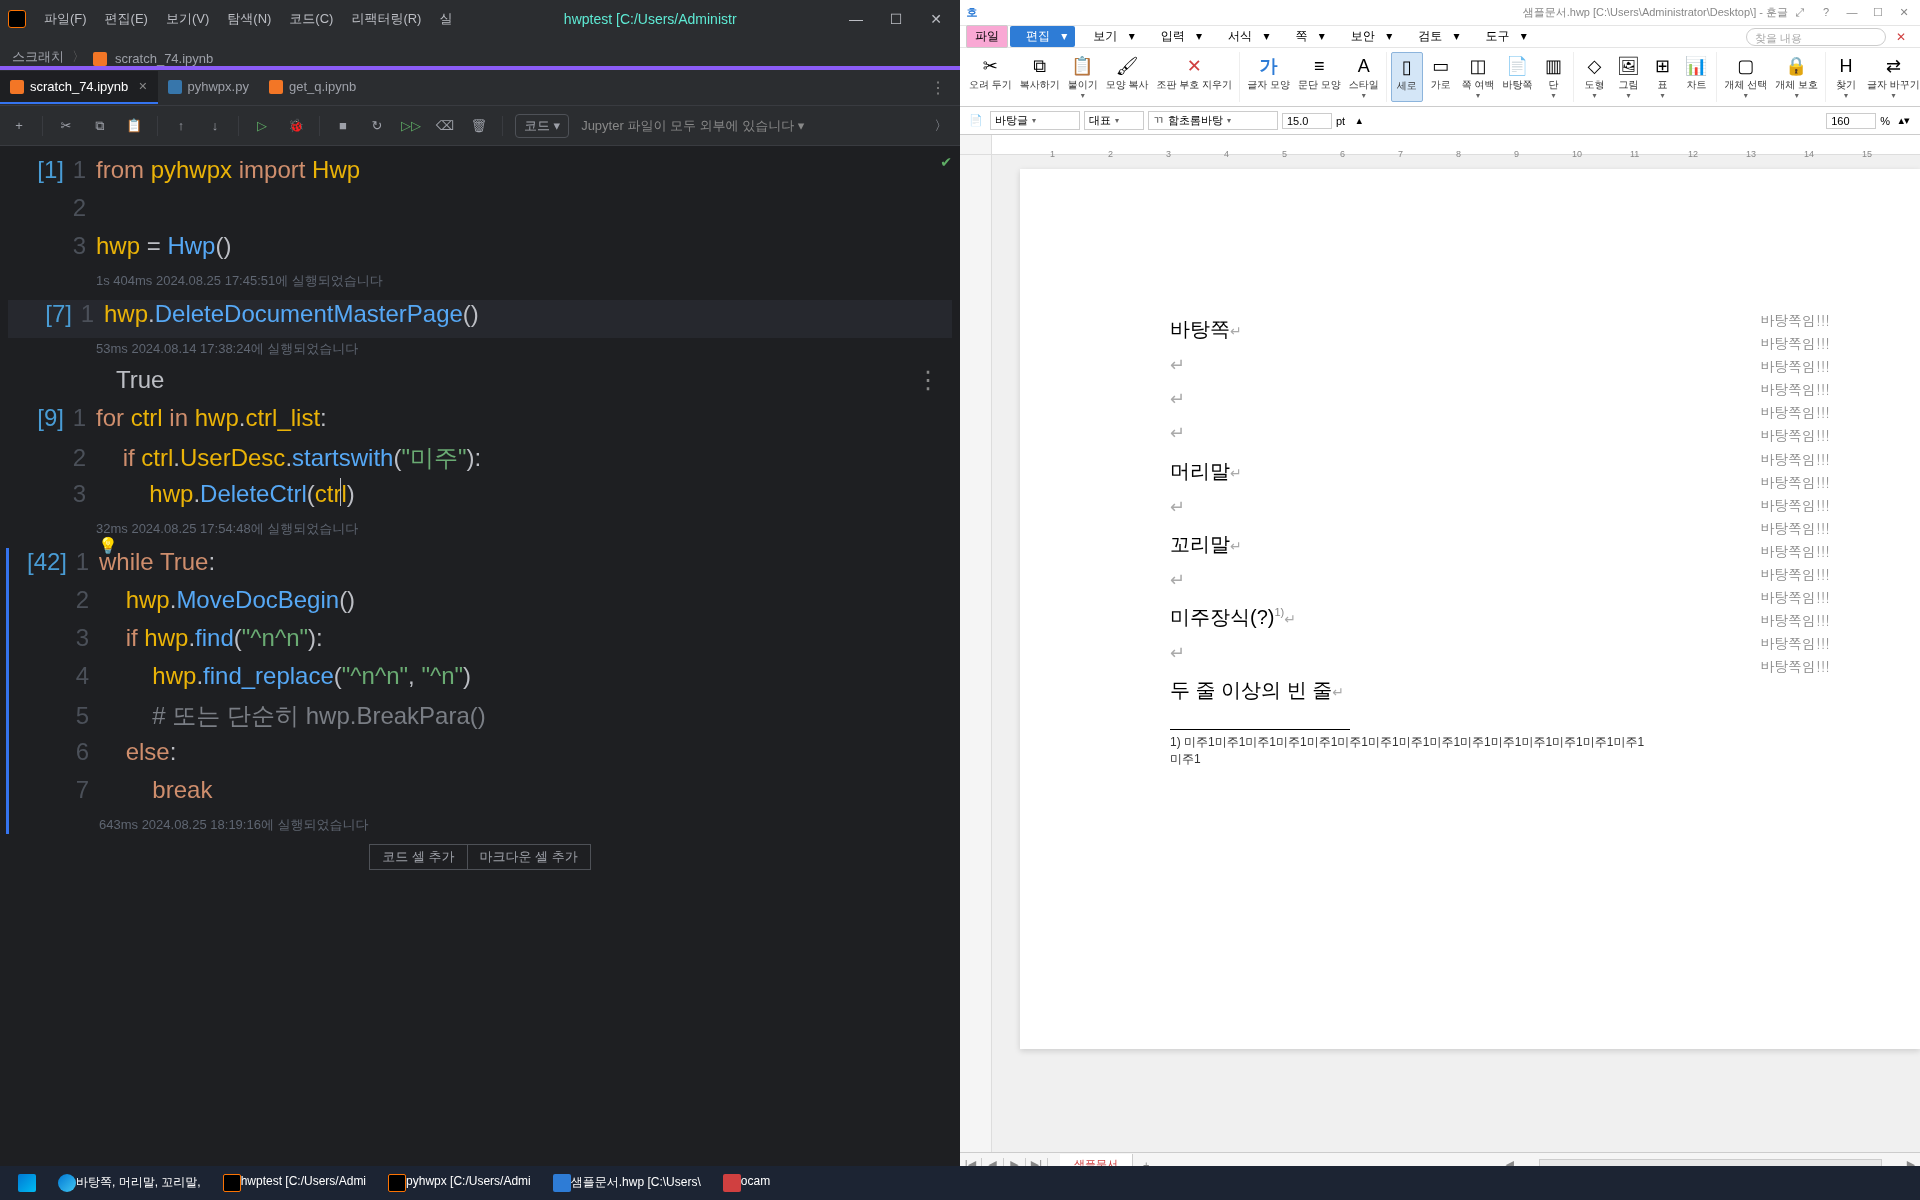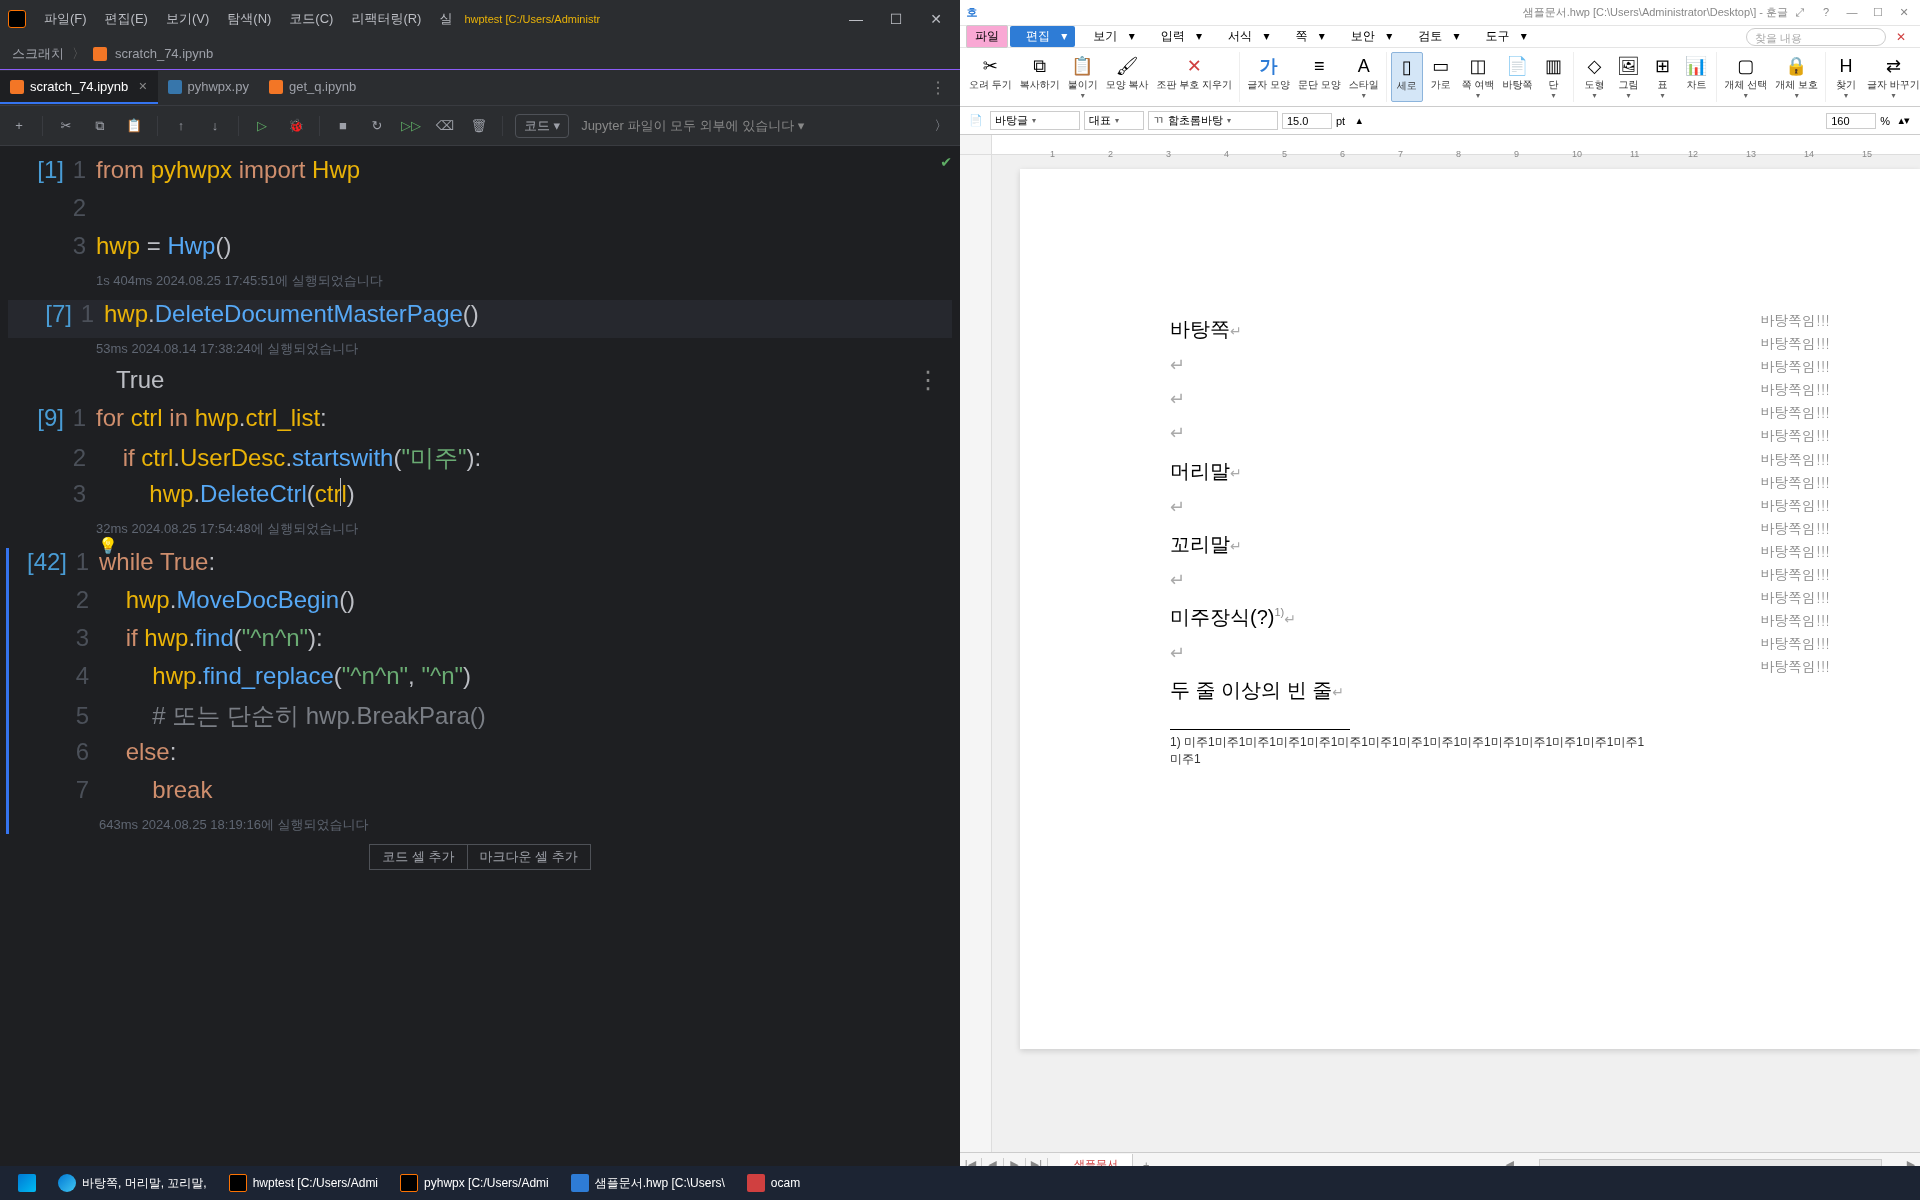--- a/index.html
+++ b/index.html
@@ -5,25 +5,25 @@
 * { margin: 0; padding: 0; box-sizing: border-box; font-family: 'Segoe UI', sans-serif; }
 body { width: 1920px; height: 1200px; display: flex; overflow: hidden; background: #000; }
 .left-pane { width: 50%; height: 100%; background: #1e1f22; color: #bcbec4; display: flex; flex-direction: column; }
 .right-pane { width: 50%; height: 100%; background: #f0f0f0; display: flex; flex-direction: column; }
 
 
 .ide-titlebar { height: 38px; background: #2b2d30; display: flex; align-items: center; padding: 0 8px; font-size: 13px; gap: 4px; }
 .ide-icon { width: 18px; height: 18px; background: #000; border-radius: 3px; border: 1px solid #fc7303; }
 .ide-menu { display: flex; gap: 2px; margin-left: 6px; }
 .ide-menu span { padding: 4px 8px; cursor: default; }
-.ide-title-center { flex: 1; text-align: left; color: #eab308; font-size: 11px; }
+.ide-title-center { flex: 1; text-align: center; color: #5eead4; font-size: 14px; }
 .ide-winbtns { display: flex; gap: 8px; }
 .ide-winbtns span { width: 32px; text-align: center; cursor: default; font-size: 14px; }
 
-.ide-breadcrumb { height: 32px; background: #2b2d30; border-bottom: 1px solid #8b5cf6; display: flex; align-items: center; padding: 0 12px; font-size: 13px; gap: 8px; color: #9da0a8; }
+.ide-breadcrumb { height: 32px; background: #2b2d30; border-bottom: 4px solid #8b5cf6; display: flex; align-items: flex-end; padding: 0 12px; font-size: 13px; gap: 8px; color: #9da0a8; }
 .bc-sep { color: #666; }
 
 .ide-tabs { height: 36px; background: #2b2d30; display: flex; align-items: center; border-bottom: 1px solid #393b40; }
 .ide-tab { padding: 8px 10px; font-size: 13px; display: flex; align-items: center; gap: 6px; color: #9da0a8; border-bottom: 2px solid transparent; }
 .ide-tab.active { background: #1e1f22; border-bottom-color: #3574f0; color: #fff; }
 .ide-tab .file-icon { width: 14px; height: 14px; border-radius: 2px; }
 .icon-jupyter { background: #f37626; }
 .icon-python { background: #3776ab; }
 .close-x { color: #888; margin-left: 4px; font-size: 11px; }
 .tab-more { margin-left: auto; padding: 0 14px; color: #888; }
@@ -123,21 +123,21 @@
 .hscroll-track { flex: 1; margin: 0 20px; height: 12px; background: #e8e8e8; border: 1px solid #ccc; position: relative; }
 .hscroll-arrow { width: 18px; text-align: center; color: #888; }
 
 .hwp-status { height: 24px; background: #f5f5f5; border-top: 1px solid #ccc; display: flex; align-items: center; font-size: 11px; padding: 0 8px; gap: 12px; color: #555; }
 .hwp-status .spacer { flex: 1; }
 .zoom-box { border: 1px solid #ccc; padding: 0 4px; background: #fff; }
 .status-icon { width: 16px; text-align: center; }
 
 
 .taskbar { position: fixed; bottom: 0; left: 0; right: 0; height: 34px; background: #1c2433; display: flex; align-items: center; padding: 0 8px; gap: 2px; font-size: 12px; color: #fff; }
-.taskbar-item { padding: 4px 10px; display: flex; align-items: center; gap: 6px; border-radius: 3px; }
+.taskbar-item { padding: 4px 10px; display: flex; align-items: flex-start; border-radius: 3px; }
 .taskbar-icon { width: 18px; height: 18px; border-radius: 2px; }
 .start-icon { background: linear-gradient(135deg, #0078d4, #00bcf2); }
 .edge-icon { background: linear-gradient(135deg, #0078d4, #41c7f2); border-radius: 50%; }
 </style>
 </head>
 <body>
 
 <div class="left-pane">
   <div class="ide-titlebar">
     <div class="ide-icon"></div>

